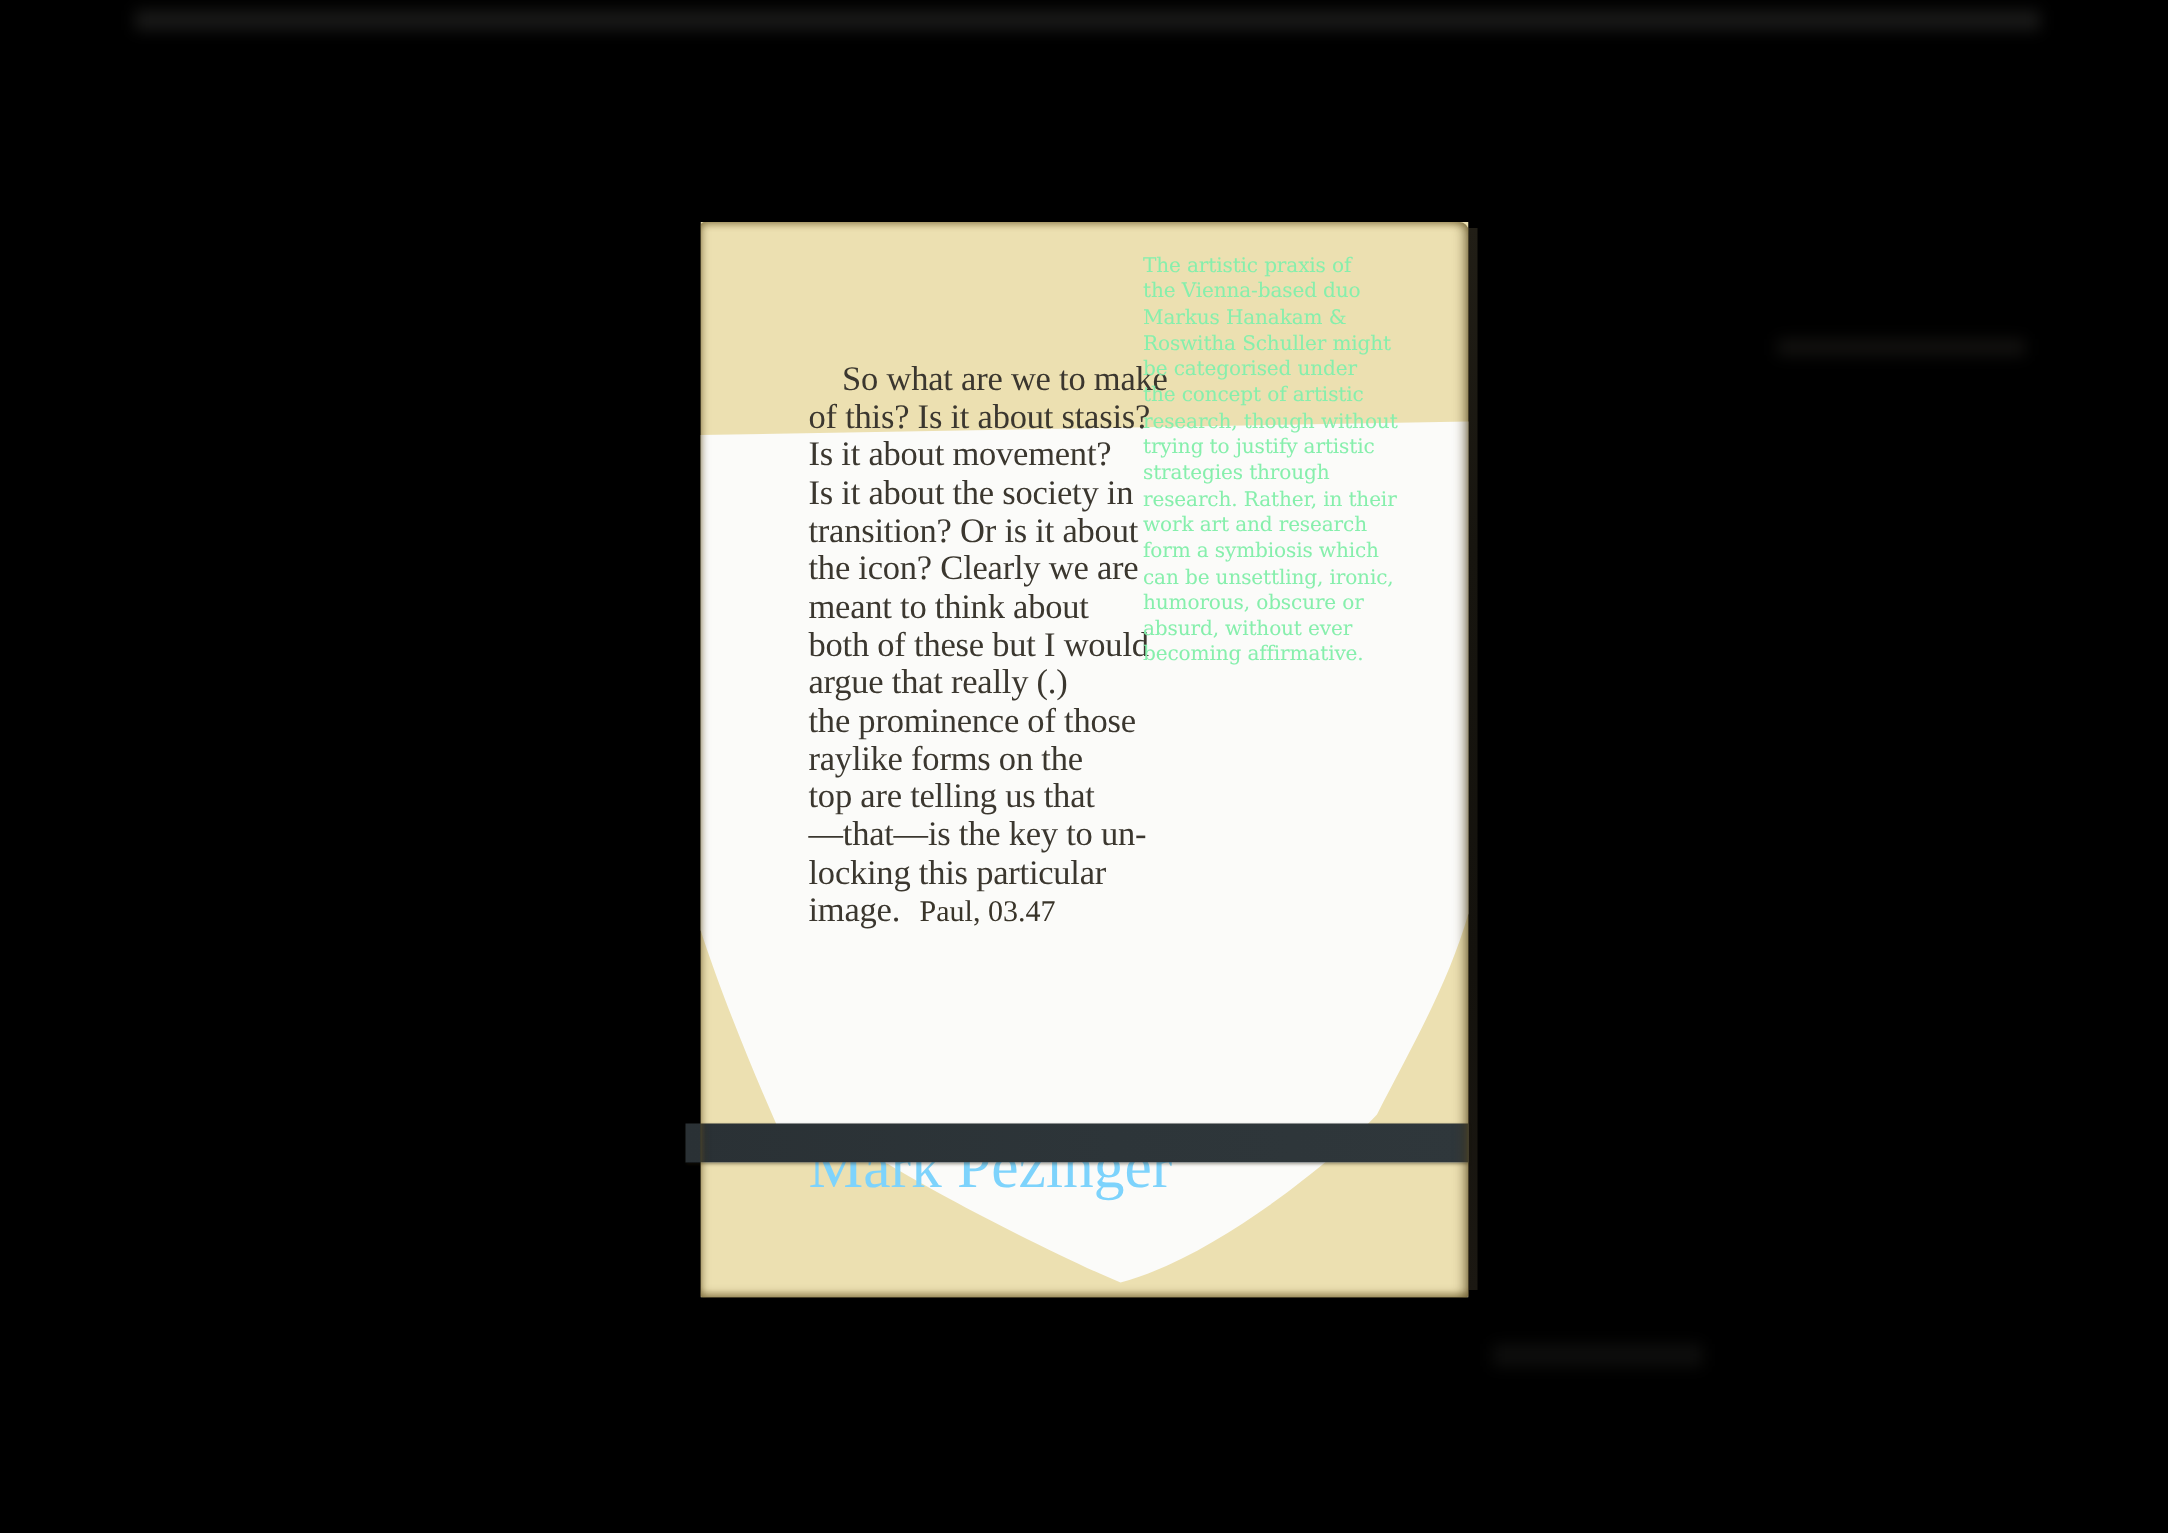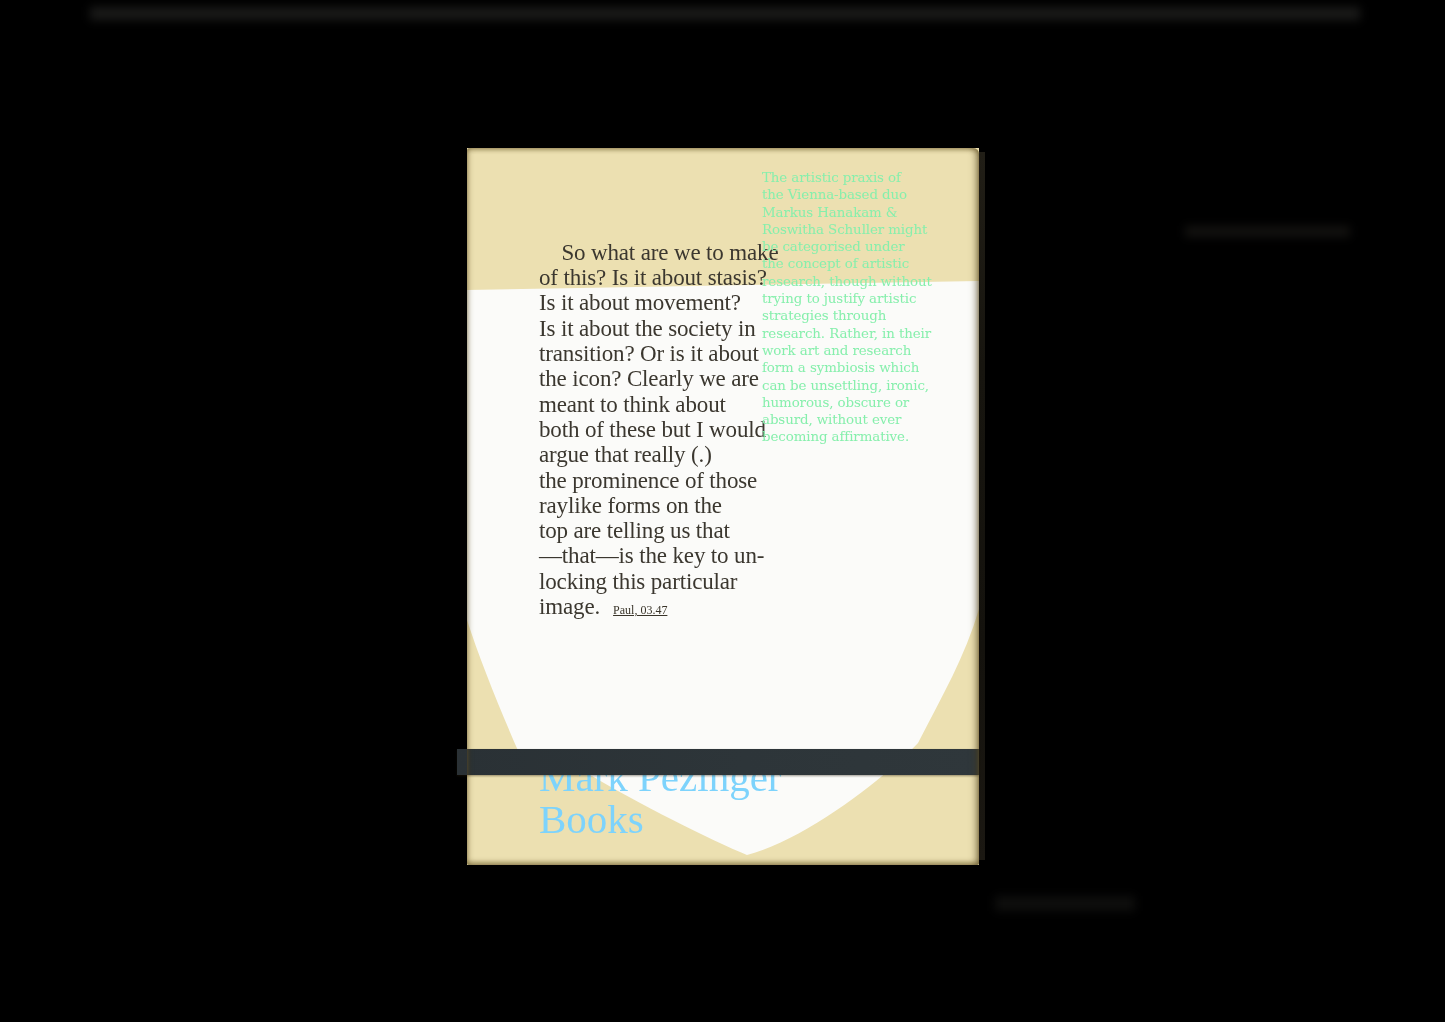--- a/index.html
+++ b/index.html
@@ -47,22 +47,22 @@
   .blurb-left{
     position:absolute;left:72px;top:16px;width:250px;z-index:2;
     font:23px/25.3px "Liberation Serif", serif;
     letter-spacing:-0.15px;
     color:#3b372f;
     white-space:pre;
     z-index:2;
   }
   .blurb-left .quote-text{}
   .blurb-left .attribution{
-    font-style:normal;font-size:12px;letter-spacing:0;
-    margin-left:13px;color:#393429;text-decoration:underline;
+    font-style:normal;font-size:20px;letter-spacing:0;
+    margin-left:13px;color:#393429;
   }
 
   
   .about-note{
     position:absolute;left:295px;top:21px;width:210px;z-index:2;
     font:13.4px/17.3px "DejaVu Serif", serif;
     letter-spacing:-0.1px;
     color:#86efac;
     white-space:pre;
   }
@@ -127,19 +127,18 @@
 research. Rather, in their
 work art and research
 form a symbiosis which
 can be unsettling, ironic,
 humorous, obscure or
 absurd, without ever
 becoming affirmative.</div>
 
   <div class="publisher">
     <div>Mark Pezinger</div>
-    <div>Books</div>
   </div>
 
   <div class="belly-band"></div>
 
   <div class="vignette"></div>
 </div>
 
 </body></html>

